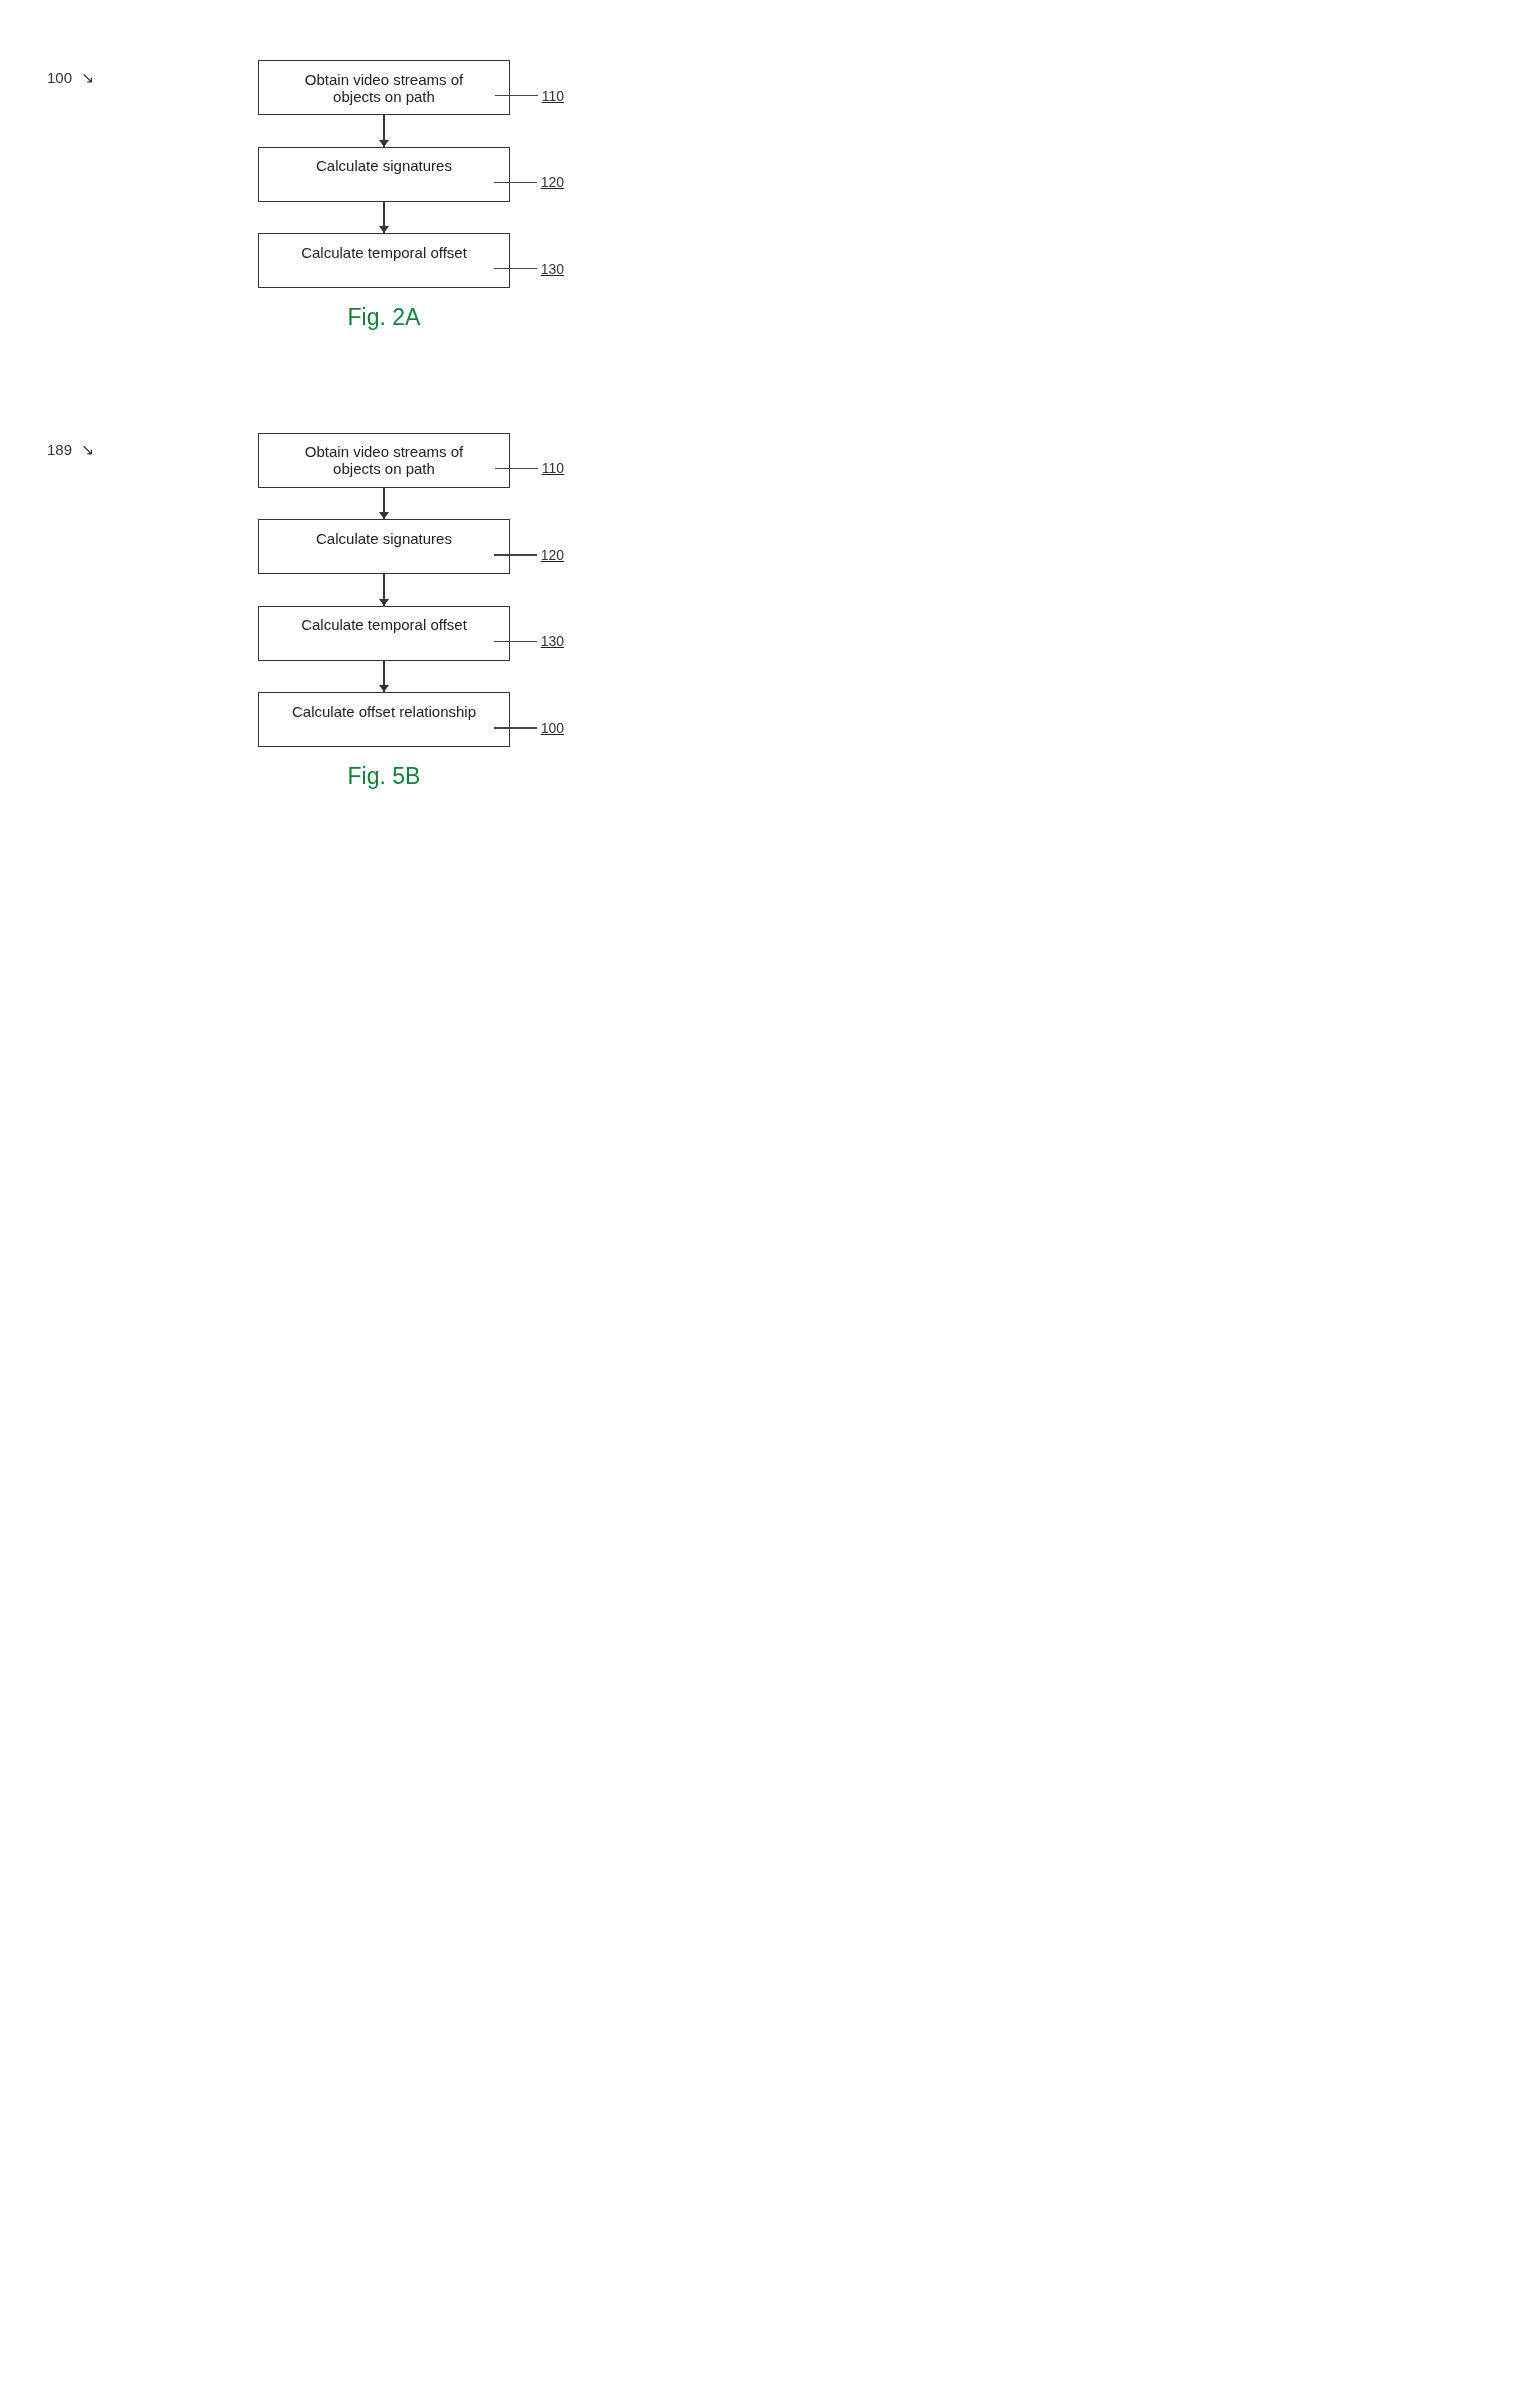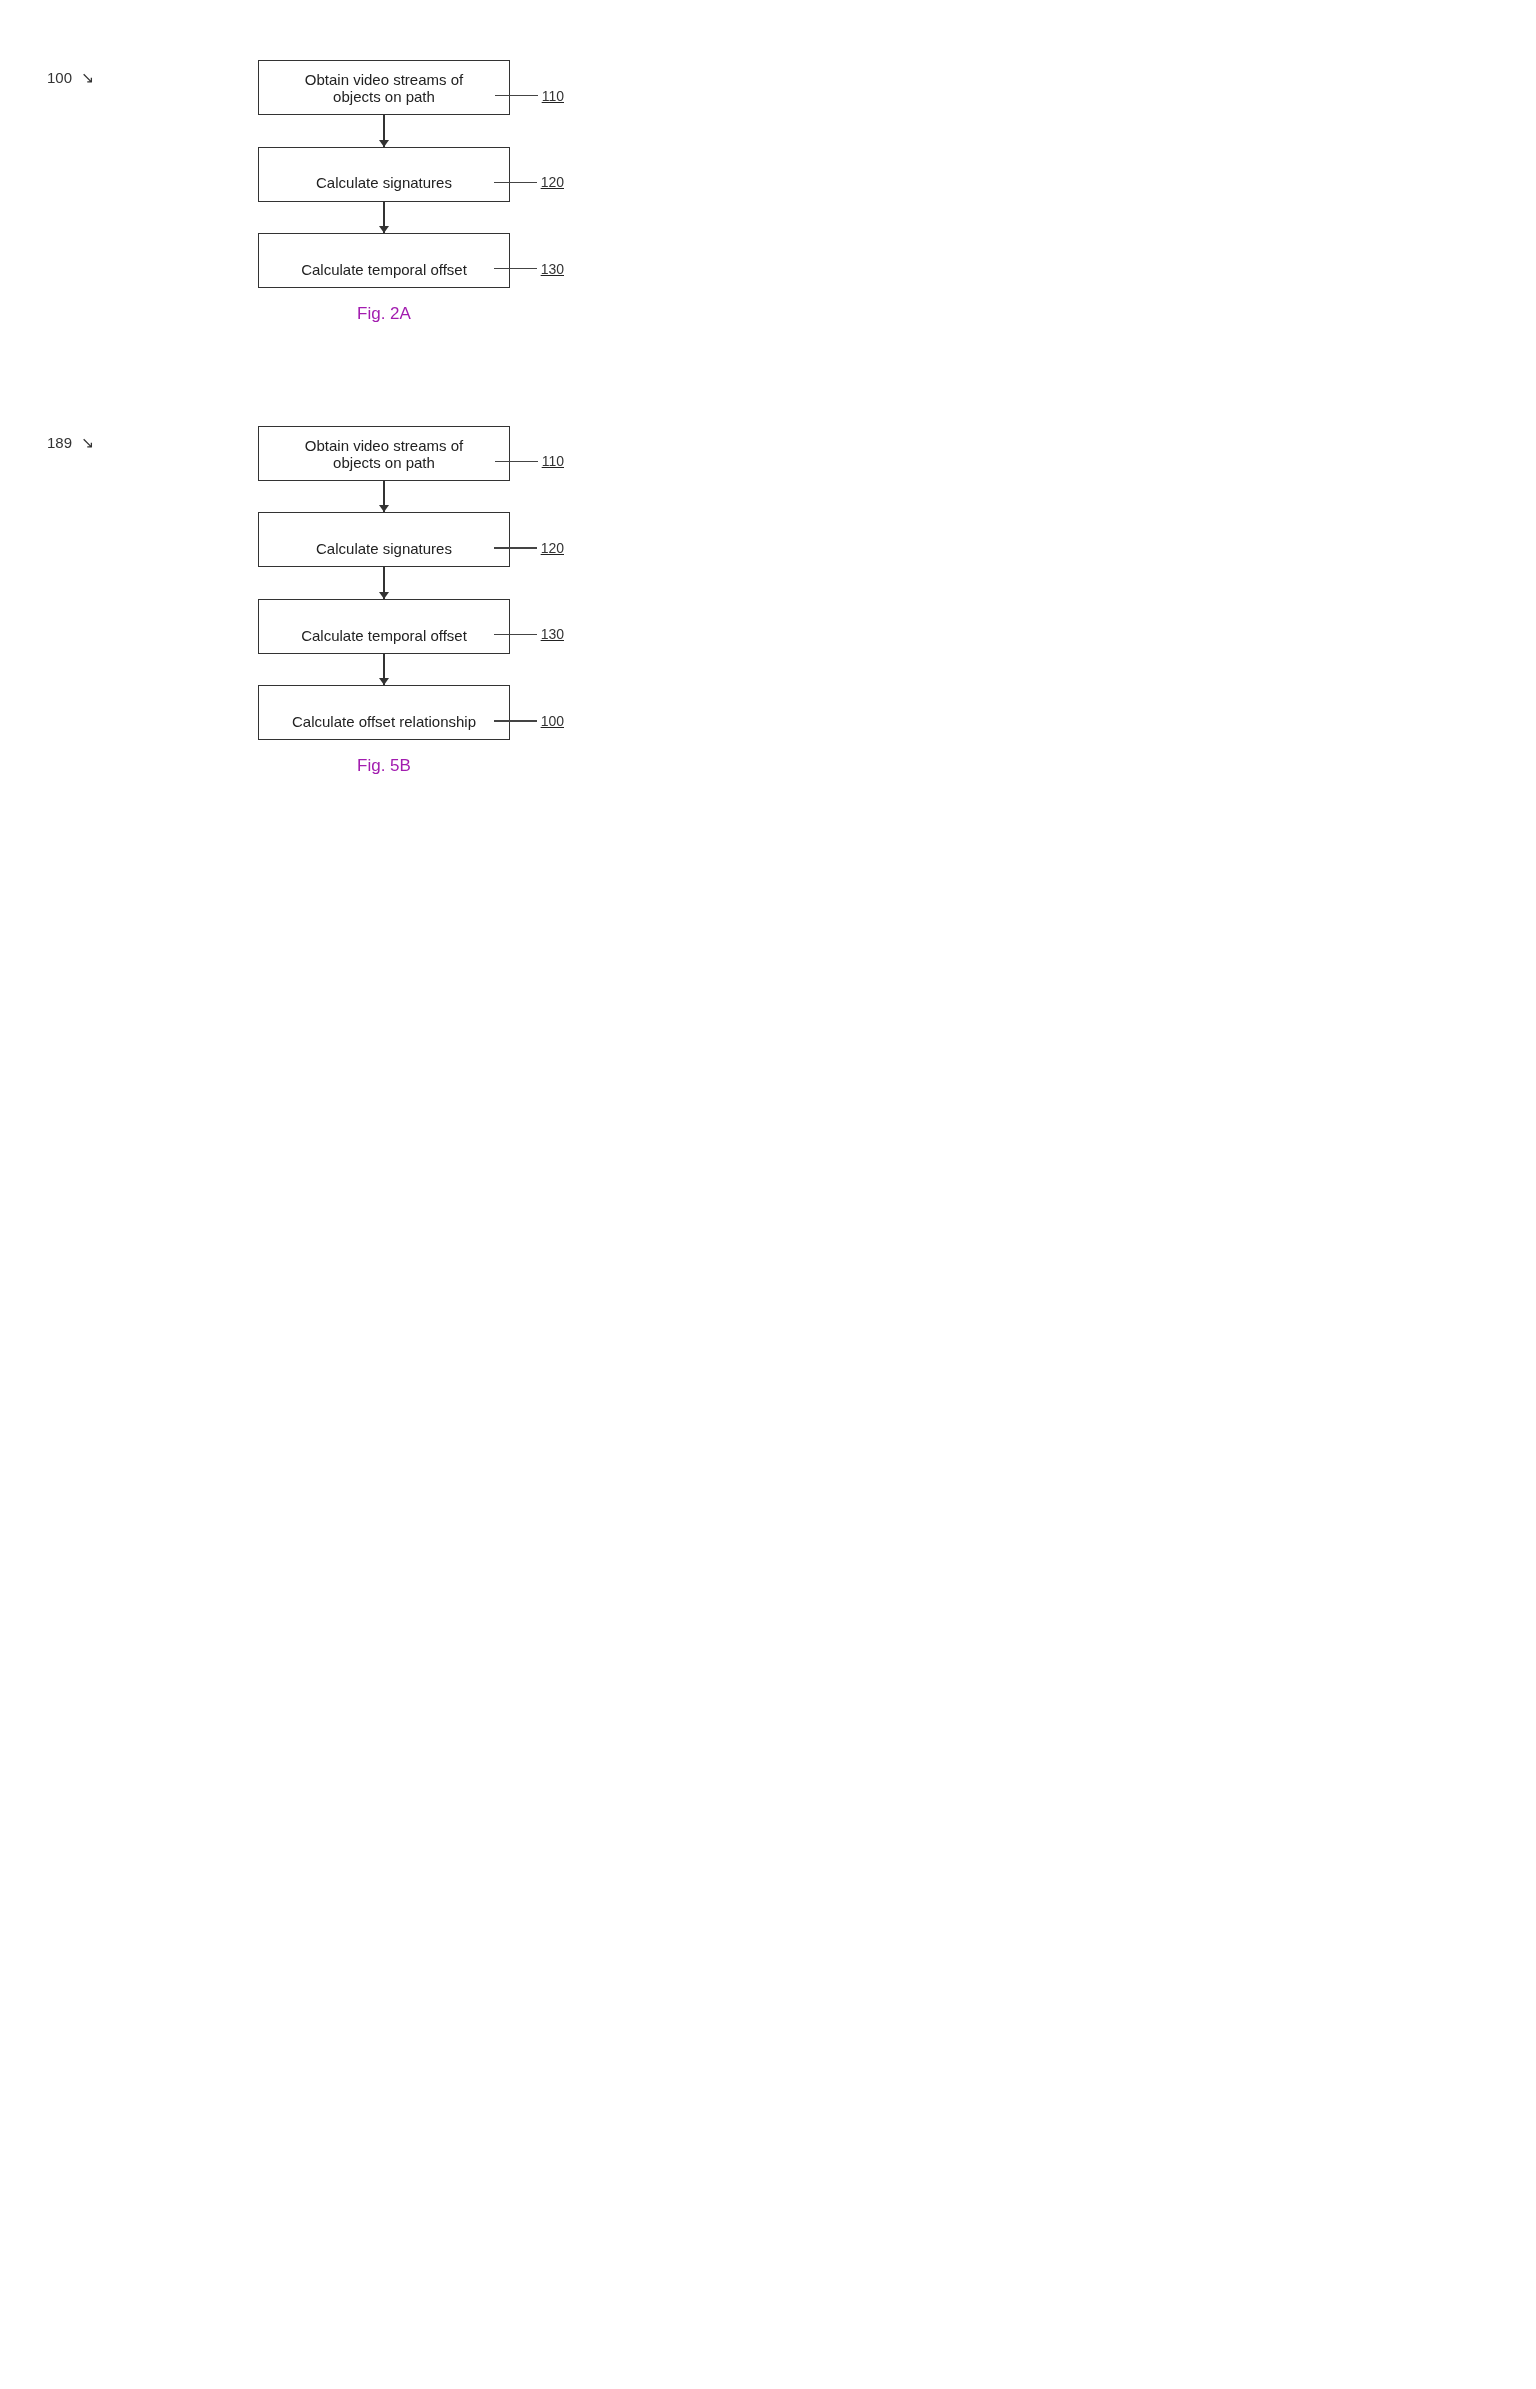--- a/index.html
+++ b/index.html
@@ -26,23 +26,23 @@
     .figure-section {
       position: relative;
       width: 100%;
       display: flex;
       flex-direction: column;
       align-items: center;
       padding: 31.5px 0 23.6px 0;
     }
 
     .figure-label {
-      font-size: 17px;
+      font-size: 23px;
       font-weight: normal;
-      color: #a21caf;
+      color: #15803d;
       margin-top: 15.7px;
     }
 
     .flowchart {
       position: relative;
       display: flex;
       flex-direction: column;
       align-items: center;
       gap: 0;
     }
@@ -52,21 +52,21 @@
       display: flex;
       align-items: center;
     }
 
     .flow-box {
       border: 1.6px solid #333;
       background: #fff;
       width: 252px;
       min-height: 55px;
       display: flex;
-      align-items: flex-end;
+      align-items: flex-start;
       justify-content: center;
       text-align: center;
       font-size: 15px;
       color: #222;
       padding: 9.4px 15.7px;
       position: relative;
     }
 
     .flow-arrow {
       width: 1.6px;

